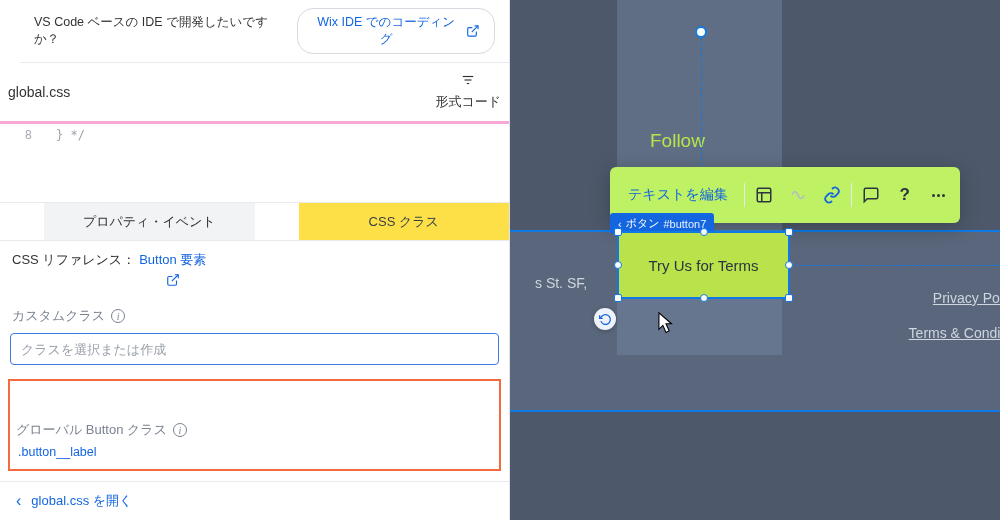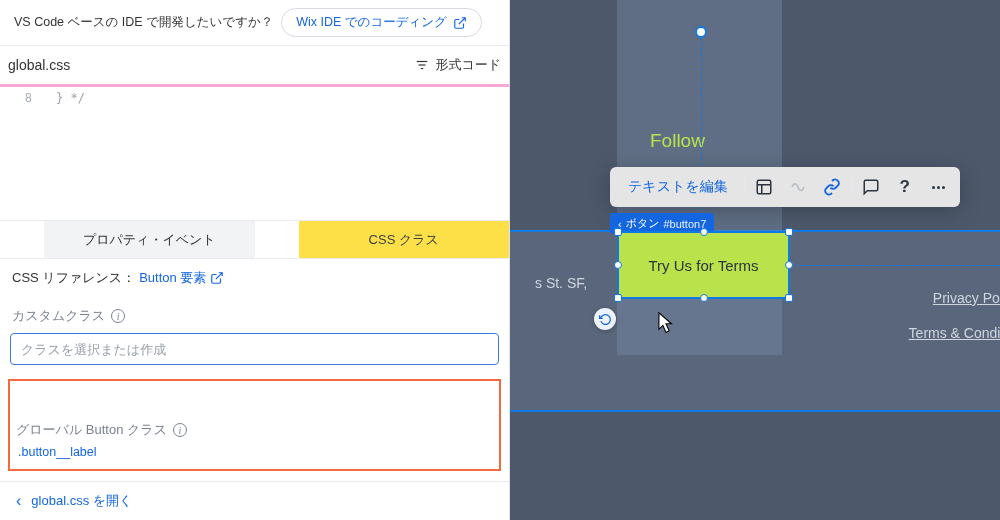--- a/index.html
+++ b/index.html
@@ -1,41 +1,41 @@
 <!DOCTYPE html>
 <html><head>
 <meta charset="utf-8">
 <style>
   * { box-sizing: border-box; margin: 0; padding: 0; }
   body { font-family: -apple-system, BlinkMacSystemFont, "Segoe UI", Helvetica, Arial, sans-serif; font-size: 13px; color: #333; width: 1000px; height: 520px; overflow: hidden; position: relative; display: flex; background: #fff; }
 
   
   .left-panel { width: 510px; height: 520px; display: flex; flex-direction: column; border-right: 1px solid #e0e3e8; }
 
-  .ide-prompt { display: flex; align-items: center; gap: 8px; padding: 8px 14px 8px 14px; border-bottom: 1px solid #e8eaed; font-size: 12.5px; }
+  .ide-prompt { display: flex; align-items: center; gap: 8px; padding: 8px 14px 8px 14px; border-bottom: 1px solid #e8eaed; font-size: 12.5px; margin-left: 20px; }
   .ide-prompt-text { color: #333; }
   .ide-prompt-btn { display: flex; align-items: center; gap: 6px; color: #1466e0; border: 1px solid #d6dbe2; background: #fff; border-radius: 16px; padding: 5px 14px; font-size: 12.5px; cursor: pointer; }
   .ext-icon { width: 14px; height: 14px; }
 
   .file-bar { display: flex; align-items: center; justify-content: space-between; padding: 10px 8px; border-bottom: 3px solid #f9a8d4; font-size: 14px; }
-  .format-btn { display: flex; align-items: center; gap: 6px; color: #333; font-size: 13px; cursor: pointer; }
+  .format-btn { display: flex; align-items: center; gap: 6px; color: #333; font-size: 13px; cursor: pointer; flex-direction: column; }
   .filter-icon { width: 14px; height: 14px; }
 
   .code-area { flex: 1 1 auto; display: flex; font-family: Menlo, Consolas, monospace; font-size: 12px; color: #7a8290; overflow: hidden; }
   .gutter { width: 56px; text-align: right; padding: 4px 24px 4px 0; color: #a9afb8; user-select: none; }
   .code-body { flex: 1; padding: 4px 0; }
   .tok-comment { color: #9aa3ad; }
 
   .tabs-row { display: flex; border-top: 1px solid #e8eaed; font-size: 13px; height: 38px; }
   .tab { flex: 1; display: flex; align-items: center; justify-content: center; color: #3a3f46; cursor: pointer; margin-left: 44px; }
   .tab.active { background: #f1f3f5; color: #333; }
   .tab.inactive { background: #fde047; }
 
   .ref-row { padding: 10px 12px 8px; font-size: 13px; color: #333; display: flex; align-items: flex-start; gap: 4px; border-top: 1px solid #e8eaed; }
-  .ref-row .link { color: #1466e0; cursor: pointer; display: inline-flex; align-items: center; gap: 4px; }
+  .ref-row .link { color: #1466e0; cursor: pointer; display: inline-flex; align-items: center; gap: 4px; flex-direction: column; }
 
   .section-label { padding: 12px 12px 8px; font-size: 13px; color: #7a8290; display: flex; align-items: center; gap: 6px; }
   .info-icon { width: 14px; height: 14px; border: 1px solid #7a8290; border-radius: 50%; display: inline-flex; align-items: center; justify-content: center; font-size: 10px; font-style: italic; font-family: serif; color: #7a8290; }
 
   .class-input { margin: 0 10px 14px 10px; border: 1.5px solid #3a7be0; border-radius: 4px; height: 32px; padding: 0 10px; font-size: 13px; color: #9aa1ab; display: flex; align-items: center; outline: none; }
   .class-input input { border: none; outline: none; width: 100%; font-size: 13px; }
   .class-input input::placeholder { color: #9aa1ab; }
 
   .global-box { margin: 0 8px 10px 8px; border: 2px solid #f26a3d; padding: 8px 6px 10px 6px; }
   .global-box .gb-label { font-size: 13px; color: #7a8290; display: flex; align-items: center; gap: 6px; margin-bottom: 6px; margin-top: 32px; }
@@ -53,21 +53,21 @@
   .sel-border-h { position: absolute; left: 0; width: 100%; height: 0; border-top: 2px solid #0f7ae5; }
   .sel-border-h.top { top: 230px; }
   .sel-border-h.bot { top: 410px; }
 
   .follow-text { position: absolute; left: 140px; top: 130px; color: #b9e24b; font-size: 19px; font-weight: 500; }
 
   .priv { position: absolute; right: -20px; top: 290px; color: #cfd6de; font-size: 14px; text-decoration: underline; white-space: nowrap; }
   .terms { position: absolute; right: -30px; top: 325px; color: #cfd6de; font-size: 14px; text-decoration: underline; white-space: nowrap; }
   .addr { position: absolute; left: 5px; top: 275px; color: #cfd6de; font-size: 14px; white-space: nowrap; margin-left: 20px; }
 
-  .context-toolbar { position: absolute; left: 100px; top: 167px; background: #e5e5e5; border-radius: 6px; box-shadow: 0 4px 20px rgba(0,0,0,0.25); height: 40px; display: flex; align-items: center; padding: 0 4px; gap: 0; }
+  .context-toolbar { position: absolute; left: 100px; top: 167px; background: #bef264; border-radius: 6px; box-shadow: 0 4px 20px rgba(0,0,0,0.25); height: 56px; display: flex; align-items: center; padding: 0 4px; gap: 0; }
   .ctx-btn-text { padding: 0 14px; color: #1466e0; font-size: 14px; cursor: pointer; height: 100%; display: flex; align-items: center; }
   .ctx-div { width: 1px; height: 24px; background: #e4e7ec; margin: 0 2px; }
   .ctx-icon { width: 34px; height: 40px; display: flex; align-items: center; justify-content: center; color: #2c3440; cursor: pointer; }
   .ctx-icon.blue { color: #1466e0; }
   .ctx-icon.gray { color: #b6bcc6; }
   .dots span { width: 3px; height: 3px; background: #2c3440; border-radius: 50%; display: inline-block; margin: 0 1px; }
 
   .tag-chip { position: absolute; left: 100px; top: 213px; background: #1466e0; color: #fff; font-size: 11px; padding: 3px 8px; border-radius: 3px; display: flex; align-items: center; gap: 4px; }
 
   .selected-btn { position: absolute; left: 107px; top: 231px; width: 173px; height: 68px; background: #b9e24b; display: flex; align-items: center; justify-content: center; color: #2c3440; font-size: 15px; border: 2px solid #0f7ae5; }

